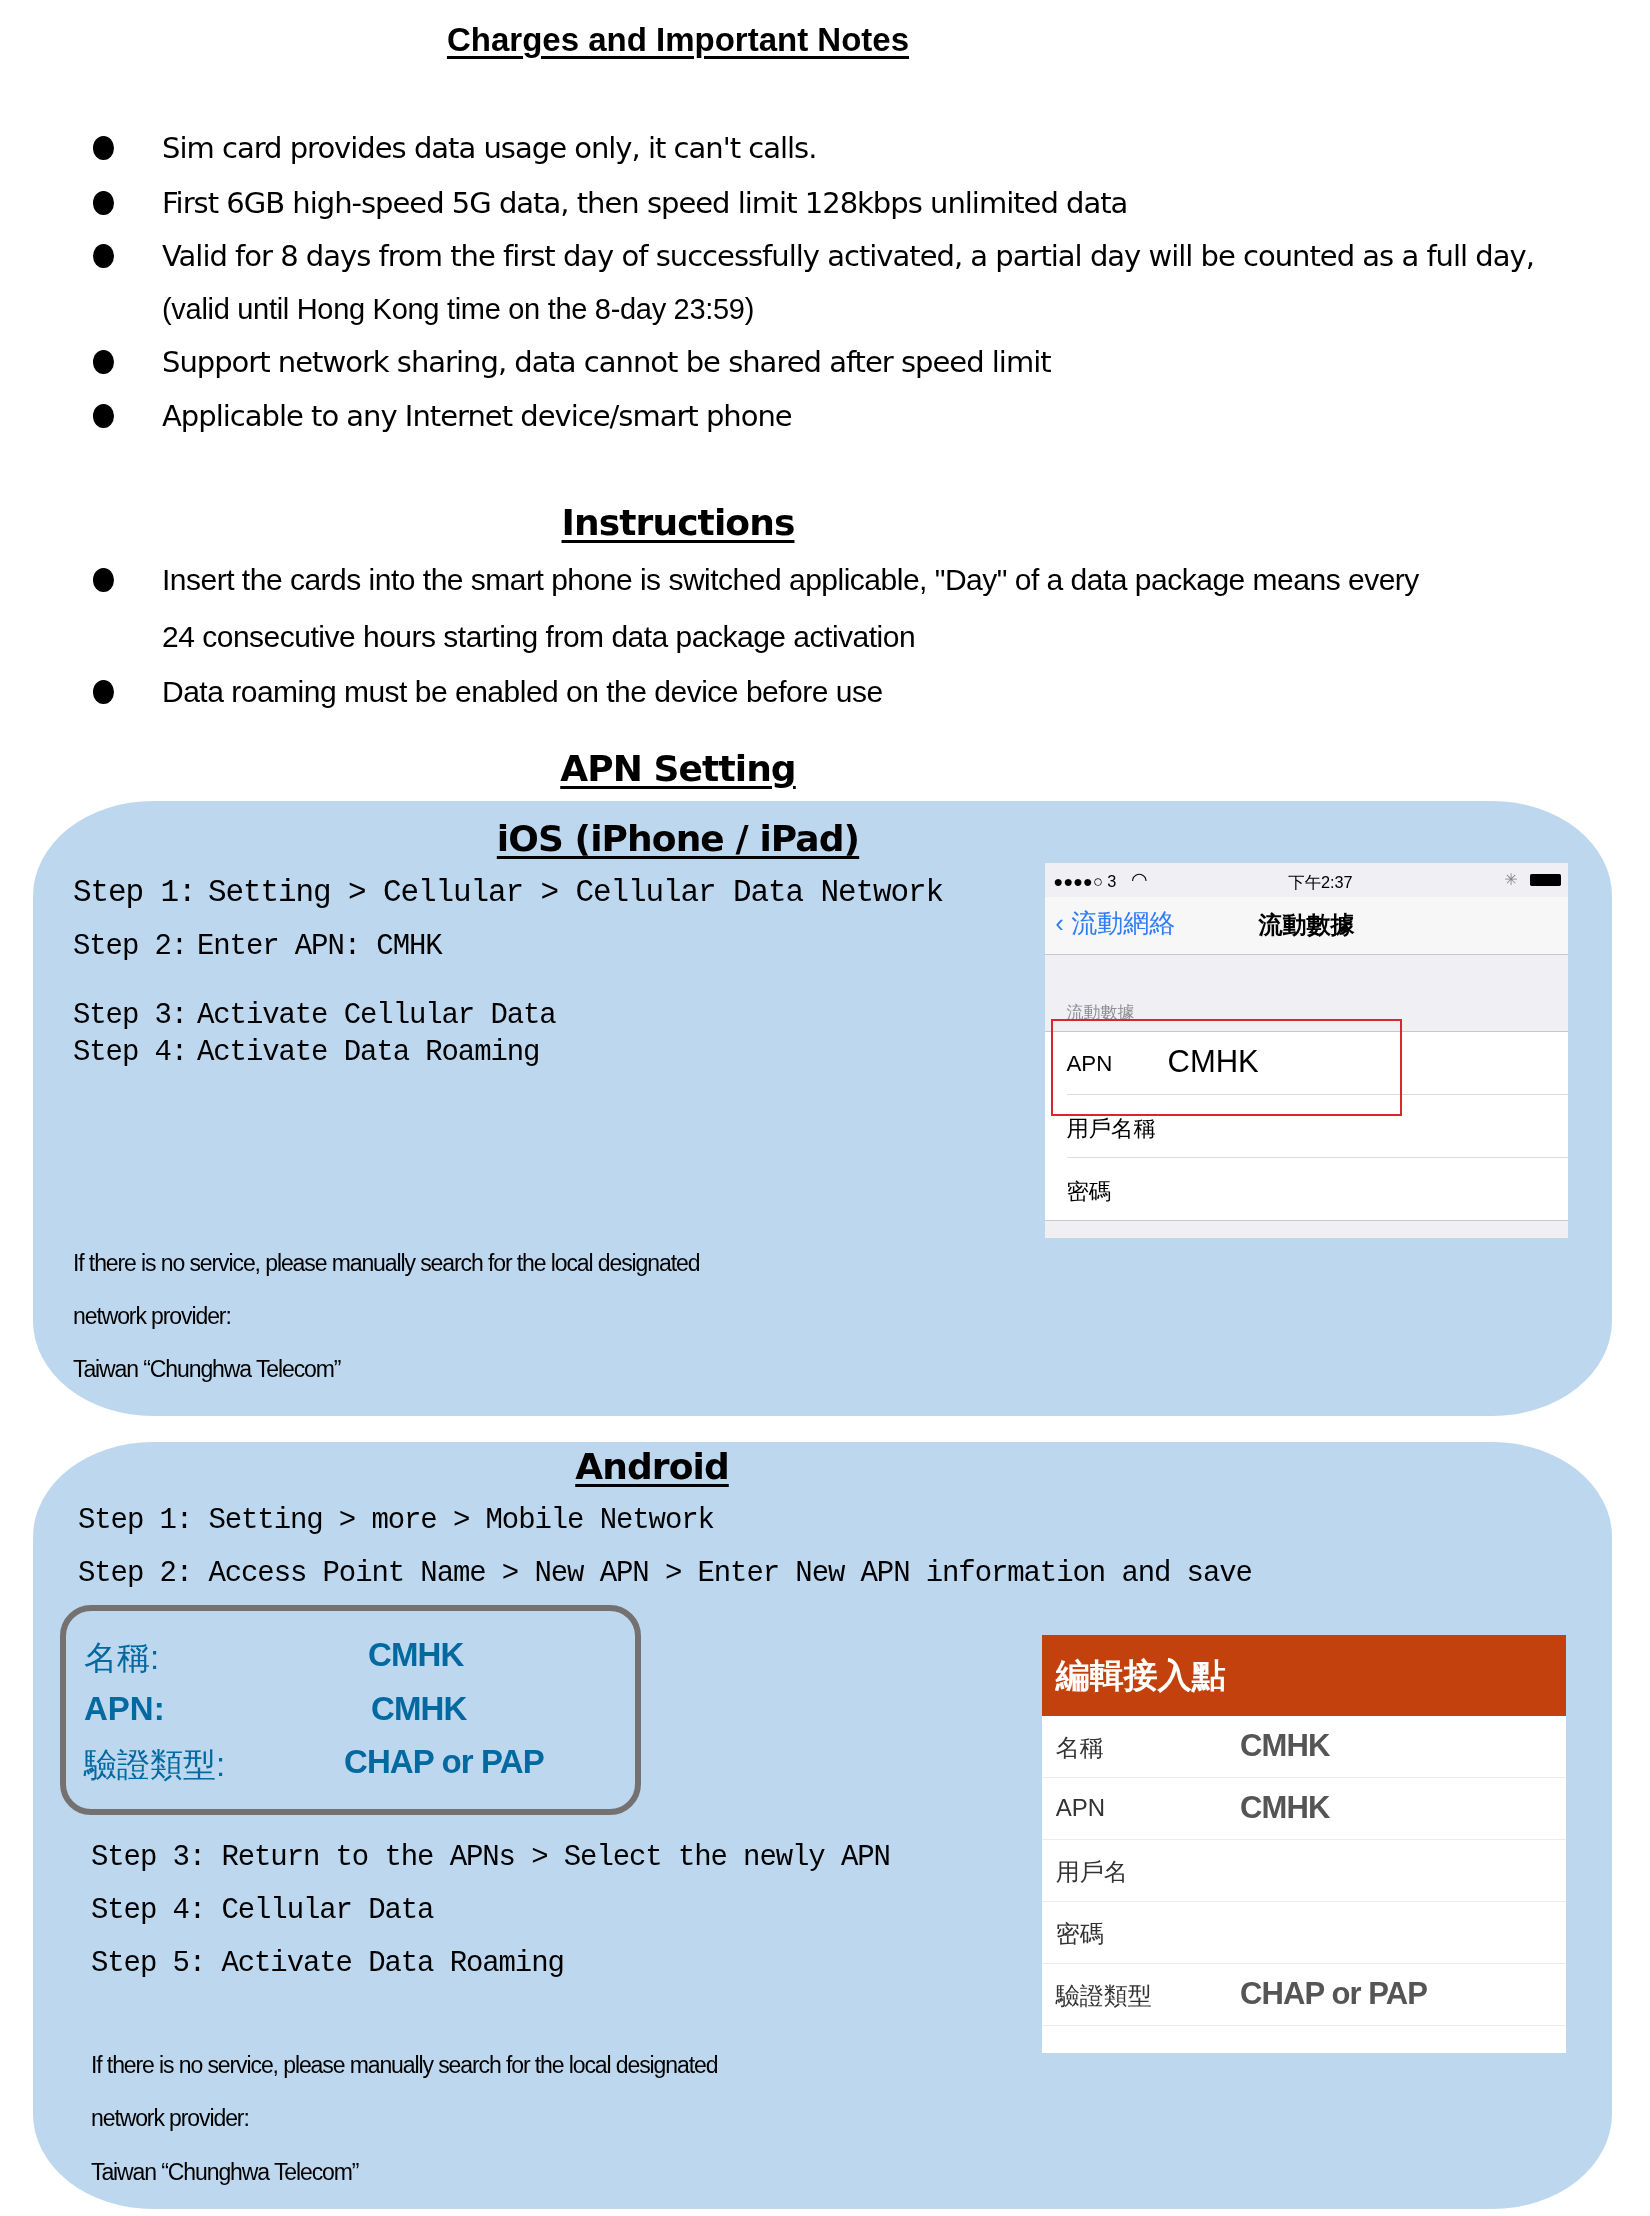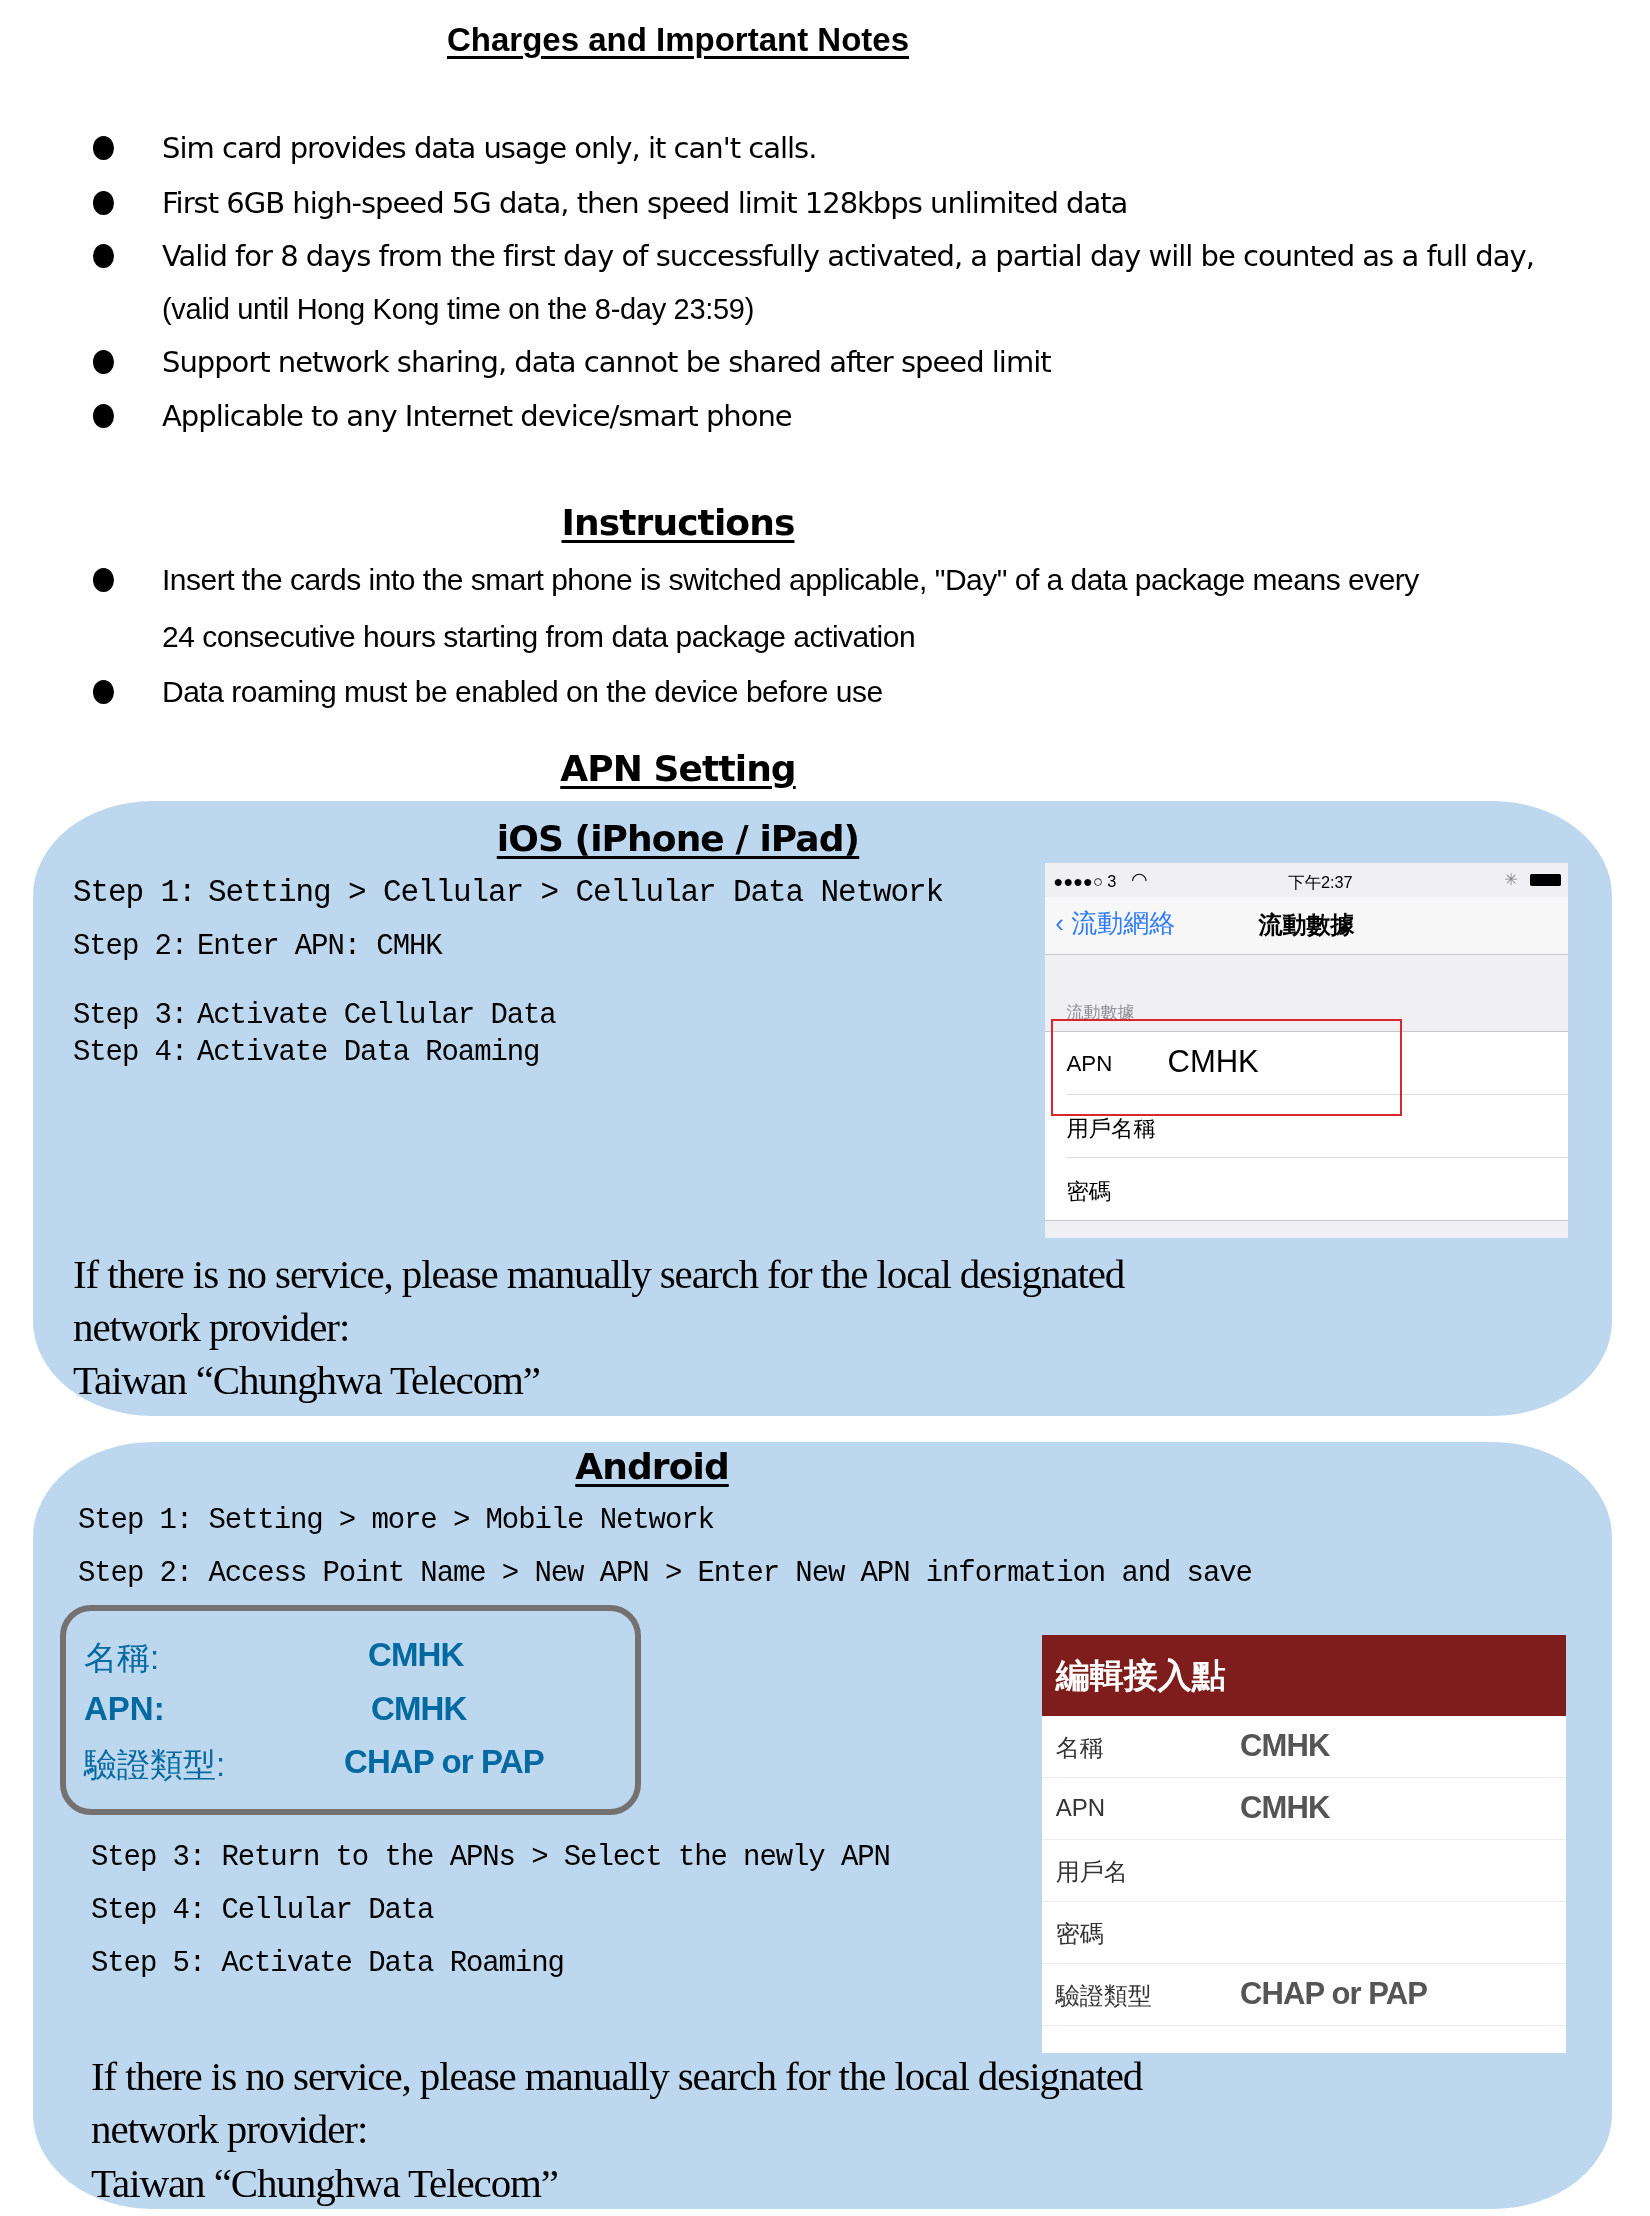--- a/index.html
+++ b/index.html
@@ -14,37 +14,37 @@
   .bullet-row { position: absolute; left: 93px; font-size: 31px; line-height: 34px; white-space: nowrap; }
   .bullet-dot { position: absolute; left: 0; top: 5.2px; width: 20.6px; height: 24px; background: #000; border-radius: 50%; }
   .bullet-text { position: absolute; left: 69px; top: 0; }
   .notes .bullet-row { font-family: "DejaVu Sans", sans-serif; font-size: 29px; letter-spacing: -1px; }
   .instr .bullet-row { font-family: "Liberation Sans", sans-serif; font-size: 30px; letter-spacing: -0.5px; }
   .panel { position: absolute; background: #bdd7ee; border-radius: 120px / 95px; }
   .panel-ios { left: 33px; top: 801px; width: 1579px; height: 615px; }
   .panel-android { left: 33px; top: 1442px; width: 1579px; height: 767px; }
   .step { position: absolute; font-family: Liberation Mono, monospace; font-size: 29px; letter-spacing: -1.1px; white-space: nowrap; }
   .step .lbl { display: inline-block; }
-  .note { position: absolute; font-family: Liberation Serif, serif; font-size: 41px; letter-spacing: -1.1px; white-space: nowrap; text-align: center; }
+  .note { position: absolute; font-family: Liberation Sans, sans-serif; font-size: 23px; letter-spacing: -1.1px; white-space: nowrap; text-align: center; }
   
   .ios-shot { position: absolute; left: 1045px; top: 863px; width: 523px; height: 375px; background: #efeff4; overflow: hidden; }
   .ios-status { position: absolute; left: 0; top: 0; width: 100%; height: 34px; font-size: 16.3px; }
   .ios-nav { position: absolute; left: 0; top: 34px; width: 100%; height: 57px; border-bottom: 0.9px solid #c8c7cc; background: #f7f7f8; }
   .ios-back { position: absolute; left: 10.3px; top: 8.6px; color: #2f7cf6; font-size: 26px; }
   .ios-title { position: absolute; left: 0; width: 100%; top: 12px; text-align: center; font-size: 24px; font-weight: bold; }
   .ios-section { position: absolute; left: 21.5px; top: 138px; font-size: 17px; color: #8e8e93; }
   .ios-rows { position: absolute; left: 0; top: 168px; width: 100%; background: #fff; border-top: 0.9px solid #c8c7cc; border-bottom: 0.9px solid #c8c7cc; }
   .ios-row { height: 62px; position: relative; margin-left: 21.5px; border-bottom: 0.9px solid #dcdce0; }
   .ios-row:last-child { border-bottom: none; }
   .ios-row .k { position: absolute; left: 0; top: 19px; font-size: 22.3px; }
   .ios-row .v { position: absolute; left: 101px; top: 12px; font-size: 31px; }
   .ios-highlight { position: absolute; left: 6px; top: 156px; width: 347px; height: 93px; border: 2.6px solid #d9252e; }
   
   .and-shot { position: absolute; left: 1042px; top: 1635px; width: 524px; height: 418px; background: #fff; }
-  .and-header { height: 81px; background: #7f1d1d; color: #fff; font-size: 34px; font-weight: bold; padding-left: 13.8px; line-height: 81px; }
+  .and-header { height: 81px; background: #c2410c; color: #fff; font-size: 34px; font-weight: bold; padding-left: 13.8px; line-height: 81px; }
   .and-row { height: 61px; position: relative; border-bottom: 1.7px solid #ececec; }
   .and-row .k { position: absolute; left: 13.8px; top: 15.5px; font-size: 24px; color: #333; }
   .and-row .v { position: absolute; left: 198px; top: 12px; font-size: 31px; font-weight: bold; color: #555; letter-spacing: -0.9px; }
   
   .apn-box { position: absolute; left: 60px; top: 1605px; width: 581px; height: 210px; border: 6.9px solid #757171; border-radius: 31px; box-sizing: border-box; }
   .apn-line { position: absolute; font-size: 33px; color: #0369a1; white-space: nowrap; }
   .apn-line .v { position: absolute; font-weight: bold; letter-spacing: -0.9px; }
 </style>
 </head>
 <body>

